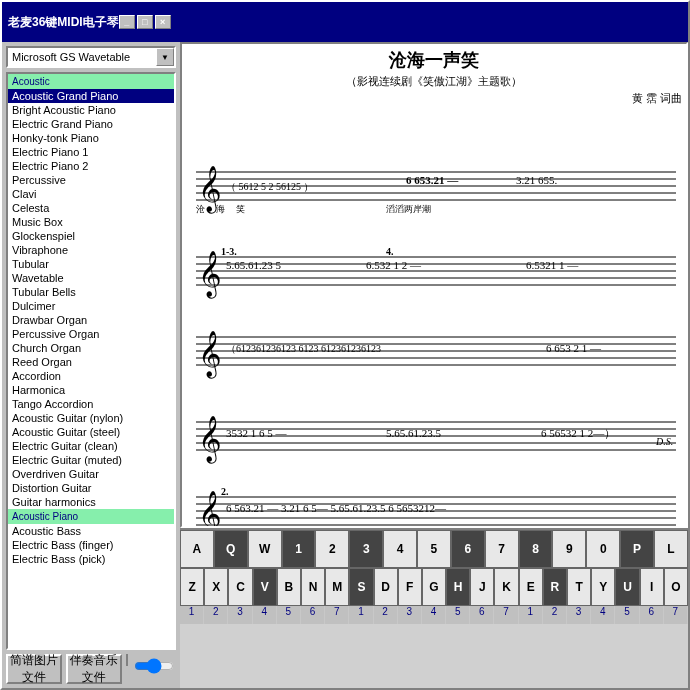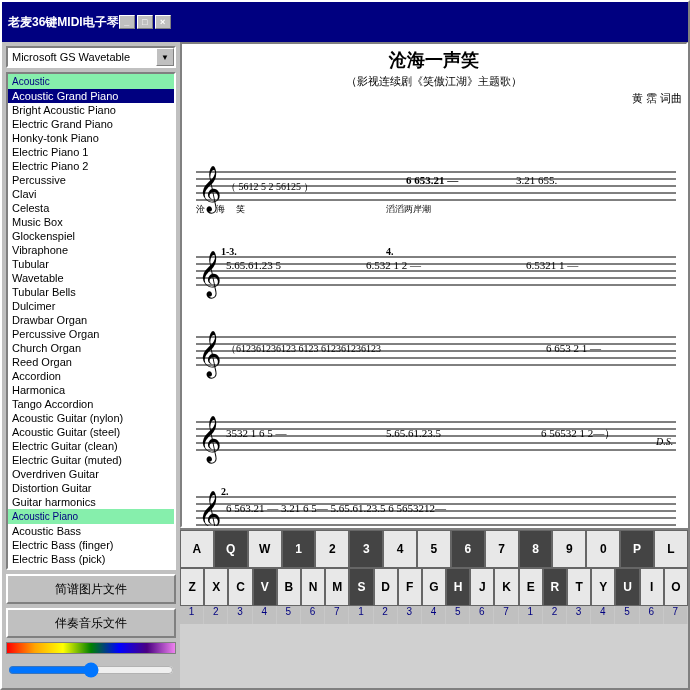--- a/index.html
+++ b/index.html
@@ -122,21 +122,21 @@
       color: white;
     }
     .instrument-item.group-header {
       color: #000080;
       background: #86efac;
       font-size: 10px;
       padding: 2px 4px;
     }
     .btn-panel {
       display: flex;
-      flex-direction: column;
+      flex-direction: row;
       gap: 4px;
     }
     .win-btn {
       width: 100%;
       height: 30px;
       background: #c0c0c0;
       border: 2px solid;
       border-top-color: #ffffff;
       border-left-color: #ffffff;
       border-right-color: #808080;

